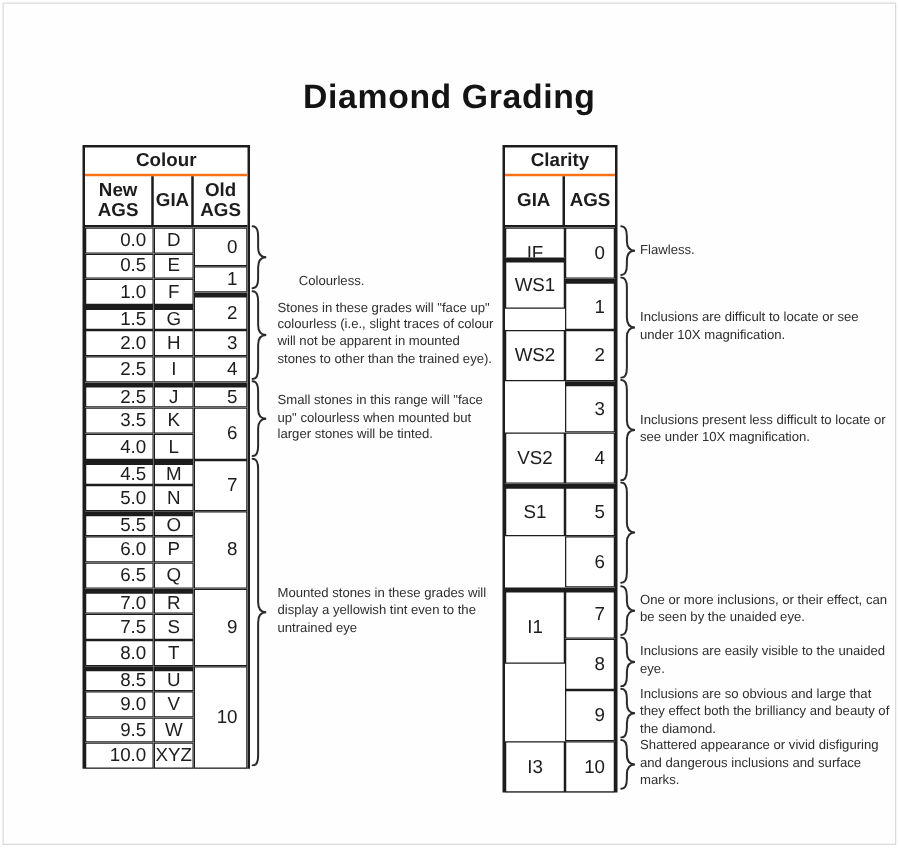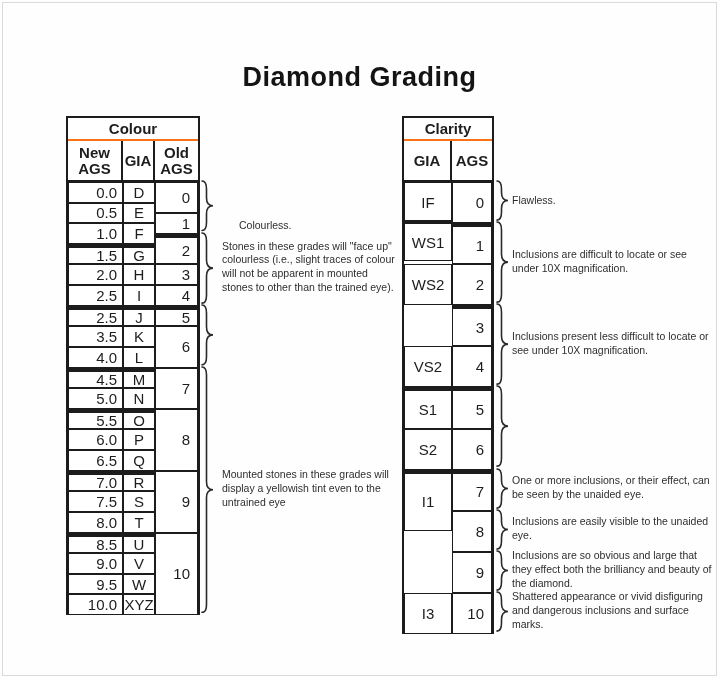--- a/index.html
+++ b/index.html
@@ -103,25 +103,24 @@
   </div>
 
   <div class="tbl" id="clarity-tbl">
     <div class="tbl-title">Clarity</div>
     <div class="tbl-head">
         <div class="hcell" style="left: 0px; width: 48px;">GIA</div>
         <div class="hcell last" style="left: 48px; width: 40px;">AGS</div>
       </div>
     <div class="tbl-body" id="clarity-body" style="height:452px">
         <div class="cell ctr" style="left: 0px; top: 0px; width: 48px; height: 41.0909px;">IF</div>
-        <div class="cell ctr thick" style="left: 0px; top: 38px; width: 48px; height: 41.0909px;">WS1</div>
+        <div class="cell ctr thick" style="left: 0px; top: 24px; width: 48px; height: 41.0909px;">WS1</div>
         <div class="cell ctr" style="left: 0px; top: 82.1818px; width: 48px; height: 41.0909px;">WS2</div>
         <div class="cell ctr" style="left: 0px; top: 164.364px; width: 48px; height: 41.0909px;">VS2</div>
         <div class="cell ctr thick" style="left: 0px; top: 205.455px; width: 48px; height: 41.0909px;">S1</div>
-        <div class="cell ctr" style="left: 0px; top: 246.545px; width: 48px; height: 41.0909px;">S2</div>
         <div class="cell ctr thick" style="left: 0px; top: 287.636px; width: 48px; height: 61.6364px; text-align: center;">I1</div>
         <div class="cell ctr" style="left: 0px; top: 410.909px; width: 48px; height: 41.0909px;">I3</div>
         <div class="cell numw" style="left: 48px; top: 0px; width: 40px; height: 41.0909px;">0</div>
         <div class="cell numw thick" style="left: 48px; top: 41.0909px; width: 40px; height: 41.0909px;">1</div>
         <div class="cell numw" style="left: 48px; top: 82.1818px; width: 40px; height: 41.0909px;">2</div>
         <div class="cell numw thick" style="left: 48px; top: 123.273px; width: 40px; height: 41.0909px;">3</div>
         <div class="cell numw" style="left: 48px; top: 164.364px; width: 40px; height: 41.0909px;">4</div>
         <div class="cell numw thick" style="left: 48px; top: 205.455px; width: 40px; height: 41.0909px;">5</div>
         <div class="cell numw" style="left: 48px; top: 246.545px; width: 40px; height: 41.0909px;">6</div>
         <div class="cell numw thick" style="left: 48px; top: 287.636px; width: 40px; height: 41.0909px;">7</div>
@@ -140,20 +139,21 @@
       <svg width="13" height="72.16666666666667" viewBox="0 0 13 72.16666666666667">
         <path d="M 1 1 Q 5.5 1 5.5 9 L 5.5 28.083333333333336 Q 5.5 36.083333333333336 12 36.083333333333336 Q 5.5 36.083333333333336 5.5 44.083333333333336 L 5.5 63.16666666666667 Q 5.5 71.16666666666667 1 71.16666666666667" fill="none" stroke="#2a2a2a" stroke-width="1.6" stroke-linecap="round"></path>
       </svg>
     </div>
     <div class="note" style="left: 222px; top: 267.631px; width: 178px;">Stones in these grades will "face up" colourless (i.e., slight traces of colour will not be apparent in mounted stones to other than the trained eye).</div>
     <div class="brace" style="left: 201px; top: 303.714px; height: 61.8571px;">
       <svg width="13" height="61.85714285714286" viewBox="0 0 13 61.85714285714286">
         <path d="M 1 1 Q 5.5 1 5.5 9 L 5.5 22.92857142857143 Q 5.5 30.92857142857143 12 30.92857142857143 Q 5.5 30.92857142857143 5.5 38.92857142857143 L 5.5 52.85714285714286 Q 5.5 60.85714285714286 1 60.85714285714286" fill="none" stroke="#2a2a2a" stroke-width="1.6" stroke-linecap="round"></path>
       </svg>
     </div>
+    <div class="note" style="left: 222px; top: 334.643px; width: 178px;">Small stones in this range will "face up" colourless when mounted but larger stones will be tinted.</div>
     <div class="brace" style="left: 201px; top: 365.571px; height: 247.429px;">
       <svg width="13" height="247.42857142857142" viewBox="0 0 13 247.42857142857142">
         <path d="M 1 1 Q 5.5 1 5.5 9 L 5.5 115.71428571428571 Q 5.5 123.71428571428571 12 123.71428571428571 Q 5.5 123.71428571428571 5.5 131.71428571428572 L 5.5 238.42857142857142 Q 5.5 246.42857142857142 1 246.42857142857142" fill="none" stroke="#2a2a2a" stroke-width="1.6" stroke-linecap="round"></path>
       </svg>
     </div>
     <div class="note" style="left: 222px; top: 489.286px; width: 178px;">Mounted stones in these grades will display a yellowish tint even to the untrained eye</div>
     <div class="brace" style="left: 496px; top: 180px; height: 41.0909px;">
       <svg width="13" height="41.09090909090909" viewBox="0 0 13 41.09090909090909">
         <path d="M 1 1 Q 5.5 1 5.5 9 L 5.5 12.545454545454547 Q 5.5 20.545454545454547 12 20.545454545454547 Q 5.5 20.545454545454547 5.5 28.545454545454547 L 5.5 32.09090909090909 Q 5.5 40.09090909090909 1 40.09090909090909" fill="none" stroke="#2a2a2a" stroke-width="1.6" stroke-linecap="round"></path>
       </svg>

